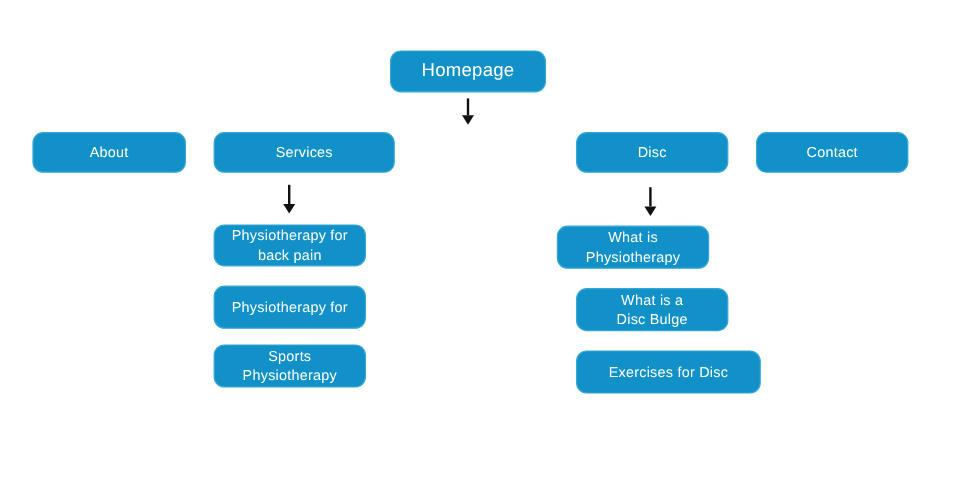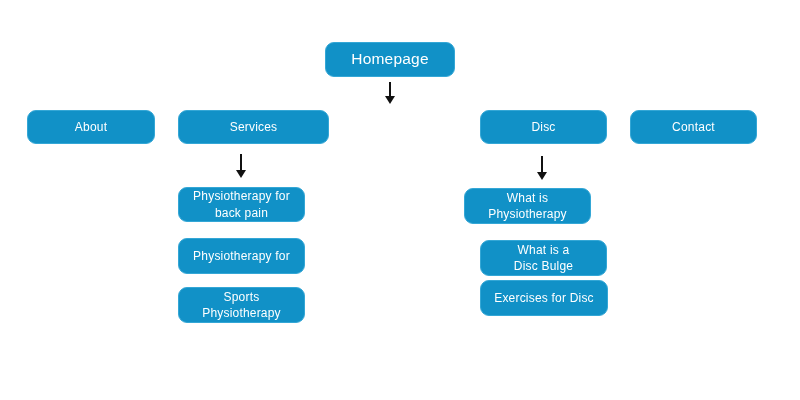--- a/index.html
+++ b/index.html
@@ -108,17 +108,17 @@
   </div>
 
   <div class="node" style="left:464px;top:188px;width:127px;height:36px;">
     <span>What is</span>
     <span>Physiotherapy</span>
   </div>
   <div class="node" style="left:480px;top:240px;width:127px;height:36px;">
     <span>What is a</span>
     <span>Disc Bulge</span>
   </div>
-  <div class="node" style="left:480px;top:280px;width:128px;height:36px;">
+  <div class="node" style="left:480px;top:292px;width:154px;height:36px;">
     <span>Exercises for Disc</span>
   </div>
 
 </div>
 
 </body></html>

